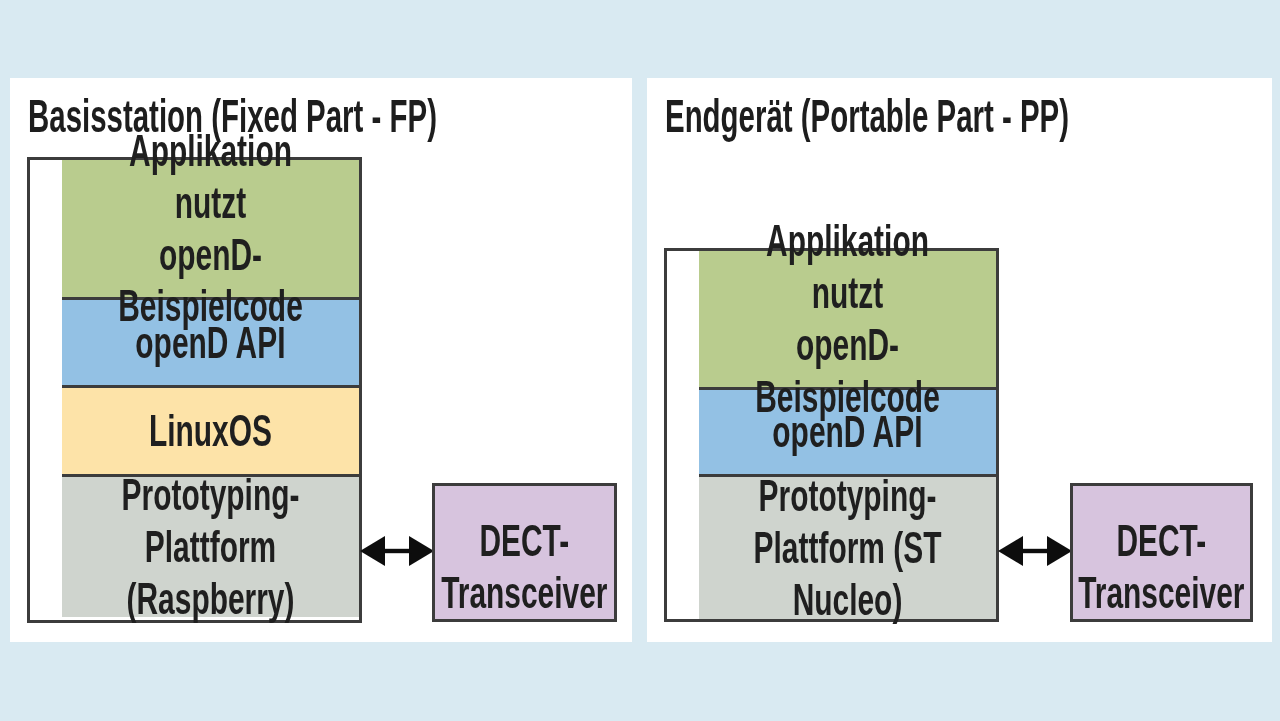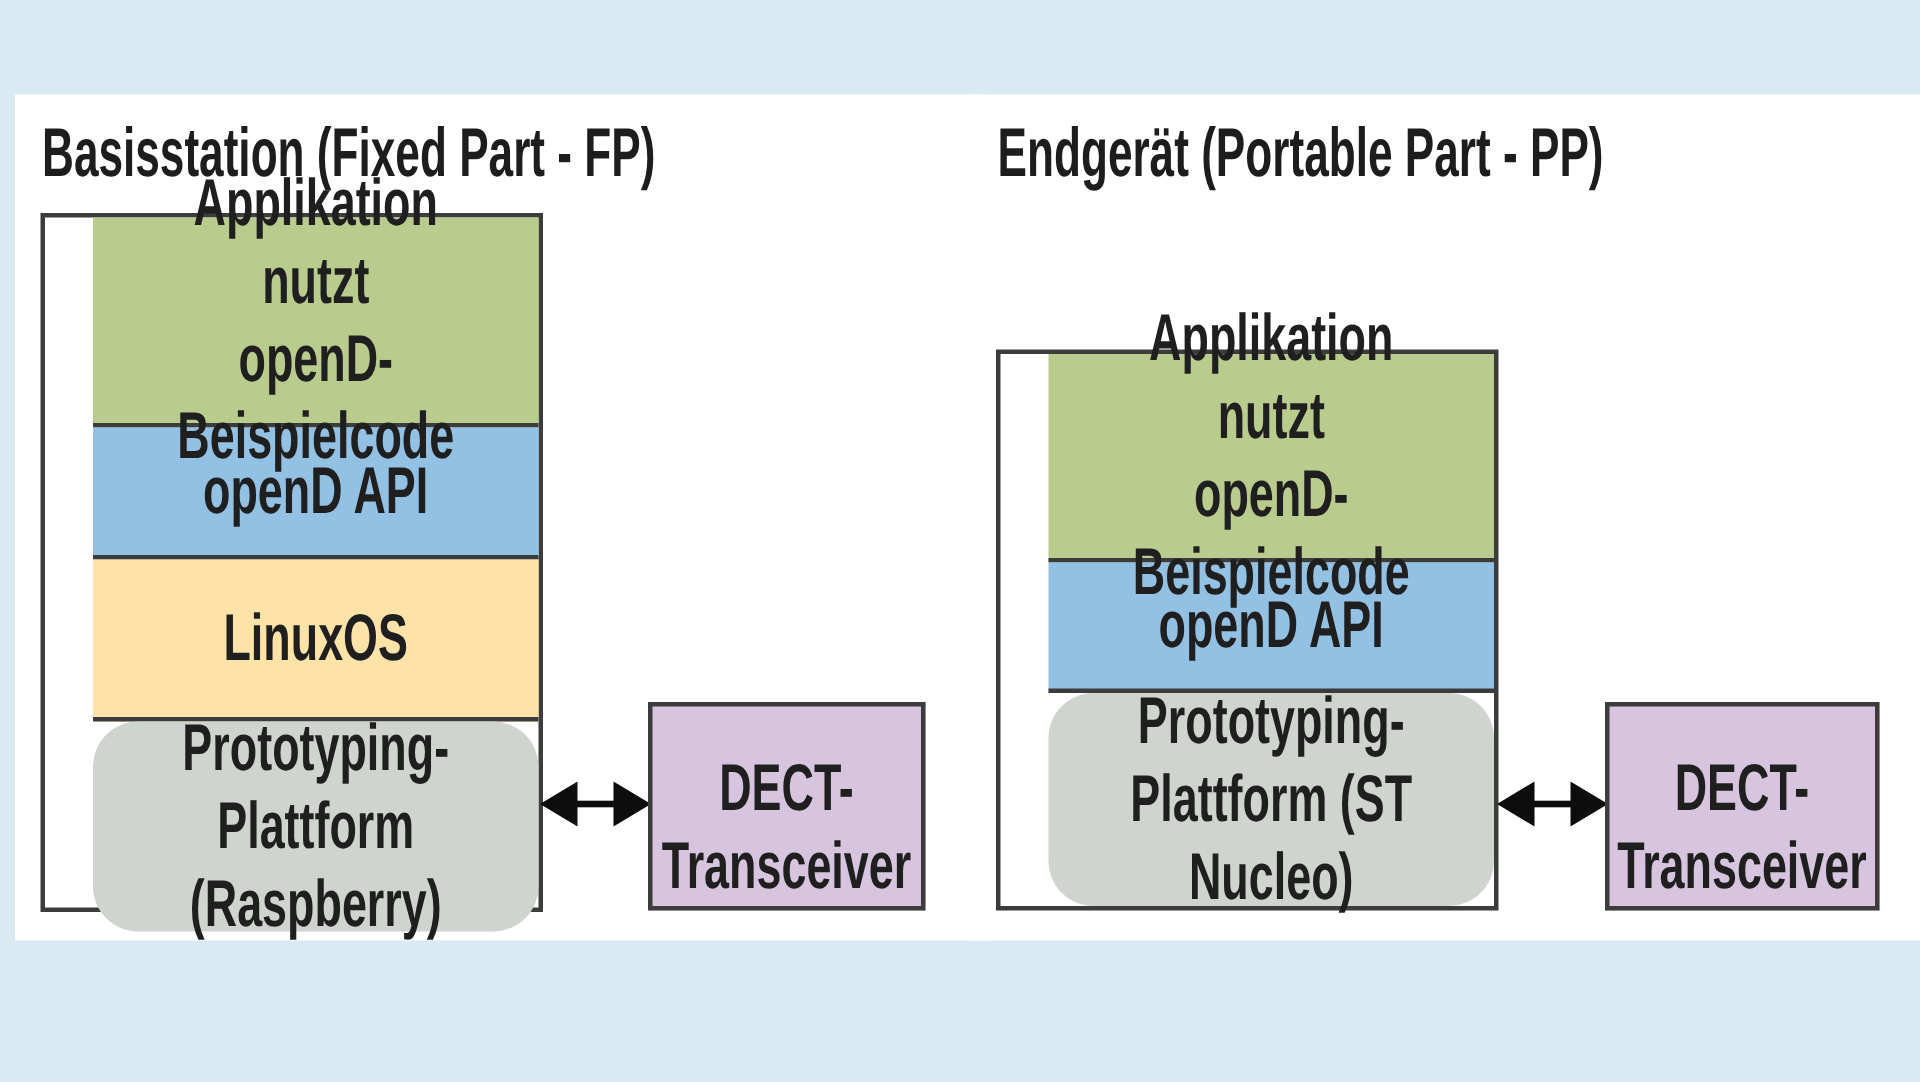--- a/index.html
+++ b/index.html
@@ -1,30 +1,30 @@
 <!DOCTYPE html>
 <html><head>
 <meta charset="utf-8">
 <style>
   html,body{margin:0;padding:0;}
   body{font-family:"Liberation Sans",sans-serif;}
   .stage{position:relative;width:1280px;height:721px;background:#d9eaf2;overflow:hidden;}
-  .panel{position:absolute;top:63px;height:564px;background:#ffffff;padding-left:27px;}
+  .panel{position:absolute;top:78px;height:564px;background:#ffffff;}
   .panel-left{left:10px;width:622px;}
   .panel-right{left:647px;width:625px;}
   .title{position:absolute;left:18px;top:13px;margin:0;font-size:46px;font-weight:700;
          color:#1d1d1d;line-height:1.1;white-space:nowrap;}
   .title .cond{display:inline-block;transform:scaleX(0.64);transform-origin:left center;}
   .stack{position:absolute;left:17px;width:335px;border:3px solid #3c3c3c;box-sizing:border-box;}
   .stack-left{top:79px;height:466px;}
   .stack-right{top:170px;height:374px;}
   .layer{display:flex;align-items:center;justify-content:center;box-sizing:border-box;
          border-bottom:3px solid #3c3c3c;margin-left:32px;}
-  .layer:last-child{border-bottom:none;border-radius:30px;}
-  .lh142{height:140px;} .lh91{height:88px;} .lh92{height:108px;} .lh141{height:140px;}
+  .layer:last-child{border-bottom:none;}
+  .lh142{height:140px;} .lh91{height:88px;} .lh92{height:89px;} .lh141{height:140px;}
   .rh142{height:139px;} .rh90{height:87px;} .rh142b{height:142px;}
   .layer-label,.trx-label{display:inline-block;transform:scaleX(0.68);transform-origin:center;
          font-size:44px;font-weight:700;color:#1f1f1f;line-height:1.18;text-align:center;
          white-space:pre-line;}
   .trx{position:absolute;top:405px;height:139px;border:3px solid #3c3c3c;box-sizing:border-box;
        display:flex;align-items:flex-end;justify-content:center;}
   .trx-left{left:422px;width:185px;}
   .trx-right{left:423px;width:183px;}
   .arrow{position:absolute;top:453px;width:74px;height:40px;}
   .arrow-left{left:350px;}

